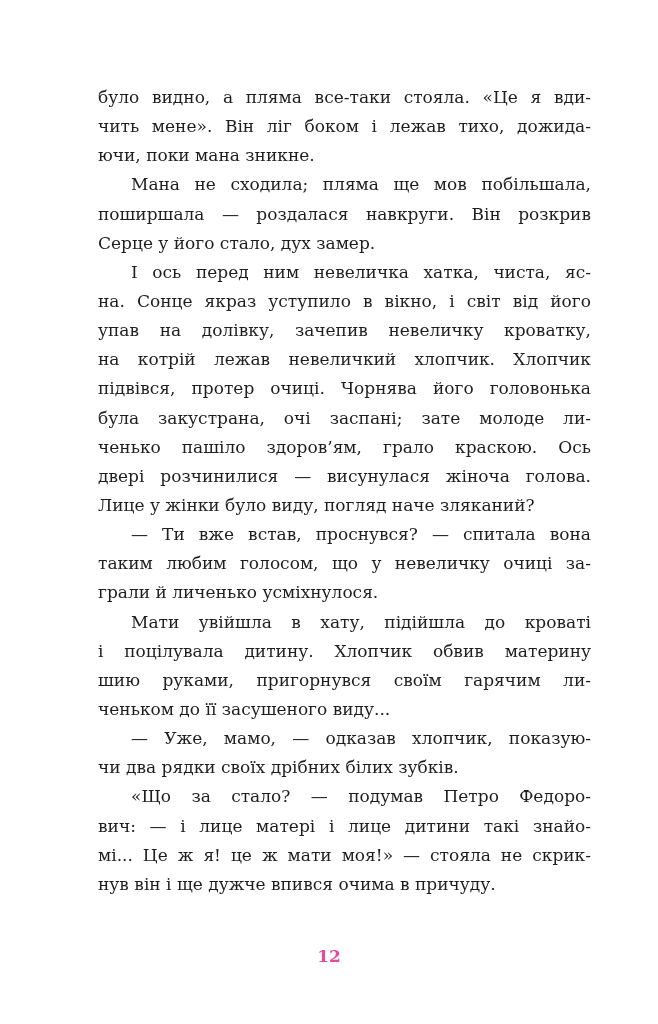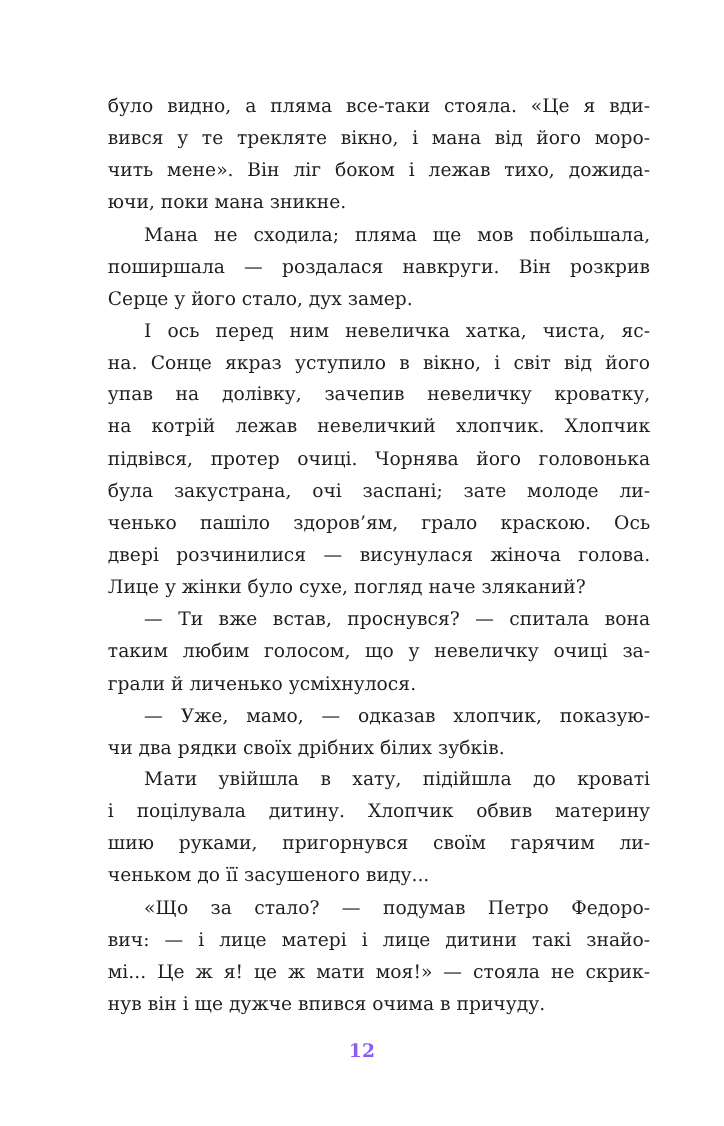--- a/index.html
+++ b/index.html
@@ -11,63 +11,62 @@
   }
   .line {
     display: block; height: 29.15px; white-space: nowrap;
     text-align: justify; text-align-last: justify;
   }
   .line.last { text-align-last: left; }
   .line.indent { padding-left: 33px; }
   .page-number {
     position: absolute; left: 0; width: 658px; top: 946px; text-align: center;
     font-family: "DejaVu Serif", "Liberation Serif", serif;
-    font-size: 17px; font-weight: bold; color: #8b5cf6;
+    font-size: 17px; font-weight: bold; color: #ec4899;
   }
 </style>
 </head>
 <body>
 
 <div class="page">
   <div>
     <span class="line">було видно, а пляма все-таки стояла. «Це я вди-</span>
-    <span class="line">вився у те трекляте вікно, і мана від його моро-</span>
     <span class="line">чить мене». Він ліг боком і лежав тихо, дожида-</span>
     <span class="line last">ючи, поки мана зникне.</span>
   </div>
   <div>
     <span class="line indent">Мана не сходила; пляма ще мов побільшала,</span>
     <span class="line">поширшала — роздалася навкруги. Він розкрив</span>
     <span class="line last">Серце у його стало, дух замер.</span>
   </div>
   <div>
     <span class="line indent">І ось перед ним невеличка хатка, чиста, яс-</span>
     <span class="line">на. Сонце якраз уступило в вікно, і світ від його</span>
     <span class="line">упав на долівку, зачепив невеличку кроватку,</span>
     <span class="line">на котрій лежав невеличкий хлопчик. Хлопчик</span>
     <span class="line">підвівся, протер очиці. Чорнява його головонька</span>
     <span class="line">була закустрана, очі заспані; зате молоде ли-</span>
     <span class="line">ченько пашіло здоров’ям, грало краскою. Ось</span>
     <span class="line">двері розчинилися — висунулася жіноча голова.</span>
-    <span class="line last">Лице у жінки було сухе, погляд наче зляканий?</span>
+    <span class="line last">Лице у жінки було виду, погляд наче зляканий?</span>
   </div>
   <div>
     <span class="line indent">— Ти вже встав, проснувся? — спитала вона</span>
     <span class="line">таким любим голосом, що у невеличку очиці за-</span>
     <span class="line last">грали й личенько усміхнулося.</span>
   </div>
   <div>
-    <span class="line indent">— Уже, мамо, — одказав хлопчик, показую-</span>
-    <span class="line last">чи два рядки своїх дрібних білих зубків.</span>
-  </div>
-  <div>
     <span class="line indent">Мати увійшла в хату, підійшла до кроваті</span>
     <span class="line">і поцілувала дитину. Хлопчик обвив материну</span>
     <span class="line">шию руками, пригорнувся своїм гарячим ли-</span>
     <span class="line last">ченьком до її засушеного виду...</span>
+  </div>
+  <div>
+    <span class="line indent">— Уже, мамо, — одказав хлопчик, показую-</span>
+    <span class="line last">чи два рядки своїх дрібних білих зубків.</span>
   </div>
   <div>
     <span class="line indent">«Що за стало? — подумав Петро Федоро-</span>
     <span class="line">вич: — і лице матері і лице дитини такі знайо-</span>
     <span class="line">мі... Це ж я! це ж мати моя!» — стояла не скрик-</span>
     <span class="line last">нув він і ще дужче впився очима в причуду.</span>
   </div>
 </div>
 
 <div class="page-number">12</div>

